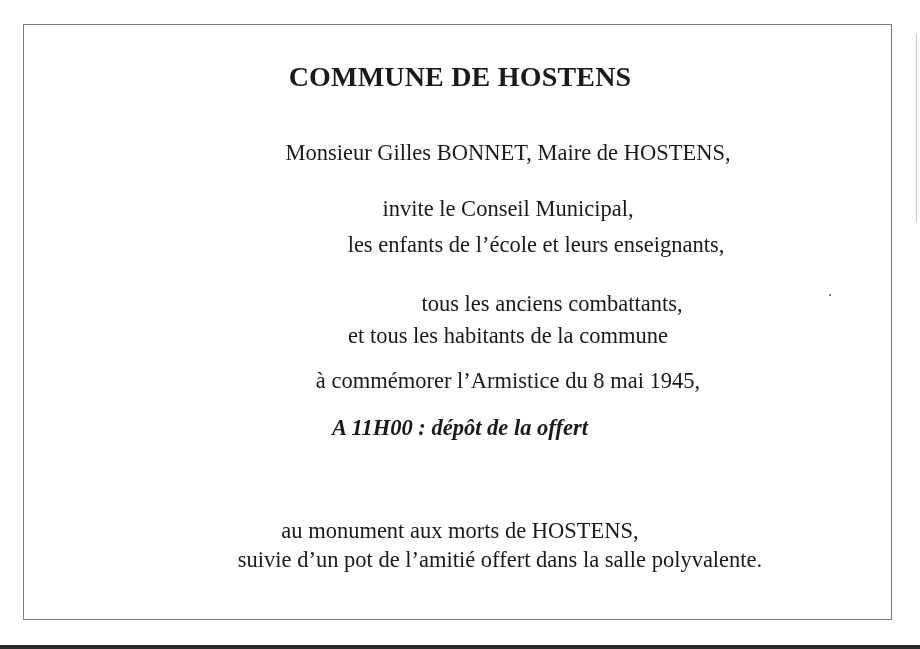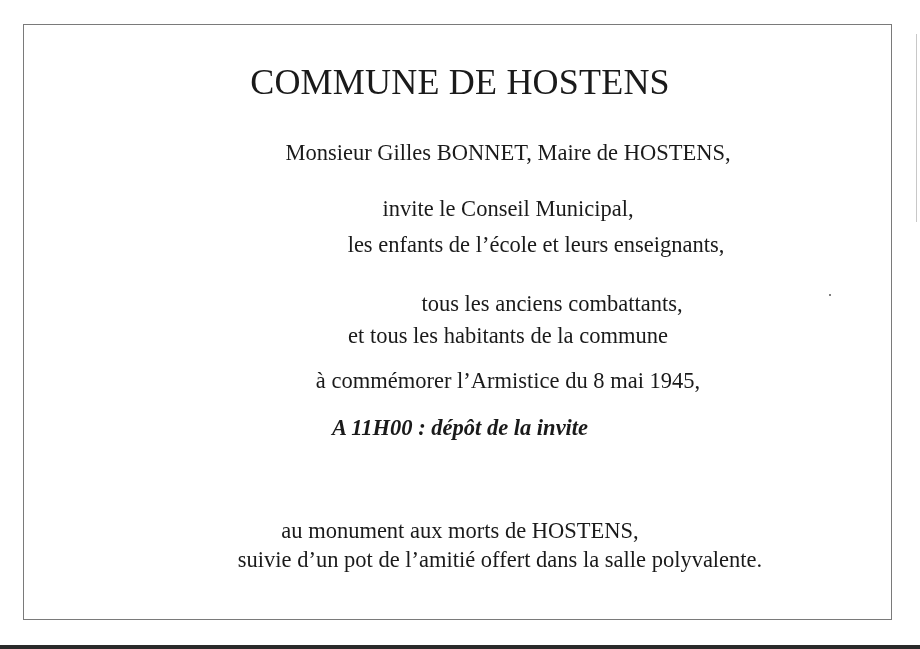--- a/index.html
+++ b/index.html
@@ -27,22 +27,22 @@
     }
     .line {
       position: absolute;
       left: 0;
       width: 920px;
       text-align: center;
       white-space: nowrap;
     }
     .title {
       top: 61px;
-      font-size: 36px;
-      font-weight: normal;
+      font-size: 28px;
+      font-weight: bold;
       letter-spacing: 0.2px;
     }
     .body-line {
       font-size: 22.5px;
       margin-left: 48px;
     }
     .highlight {
       font-size: 22.5px;
       font-weight: bold;
       font-style: italic;
@@ -82,20 +82,20 @@
 
 <div class="line title">COMMUNE DE HOSTENS</div>
 
 <div class="line body-line" style="top:140px;">Monsieur Gilles BONNET, Maire de HOSTENS,</div>
 <div class="line body-line" style="top:196px;">invite le Conseil Municipal,</div>
 <div class="line body-line" style="top:232px;padding-left:28px;">les enfants de l’école et leurs enseignants,</div>
 <div class="line body-line" style="top:291px;padding-left:44px;">tous les anciens combattants,</div>
 <div class="line body-line" style="top:323px;">et tous les habitants de la commune</div>
 <div class="line body-line" style="top:368px;">à commémorer l’Armistice du 8 mai 1945,</div>
 
-<div class="line highlight" style="top:415px;">A 11H00 : dépôt de la invite</div>
+<div class="line highlight" style="top:415px;">A 11H00 : dépôt de la offert</div>
 
 <div class="line tight" style="top:479px;">au monument aux morts de HOSTENS,</div>
 <div class="line tight" style="top:508px;padding-left:40px;">suivie d’un pot de l’amitié offert dans la salle polyvalente.</div>
 
 <div class="page-edge-right"></div>
 <div class="page-edge-bottom"></div>
 <div class="speck" style="left:829px; top:294px;"></div>
 
 </body></html>

